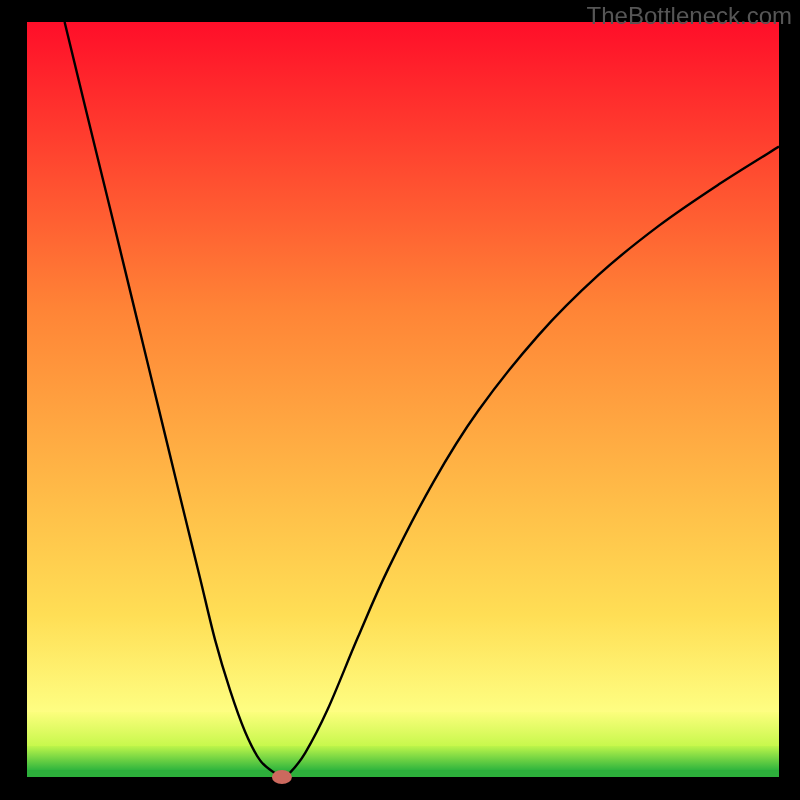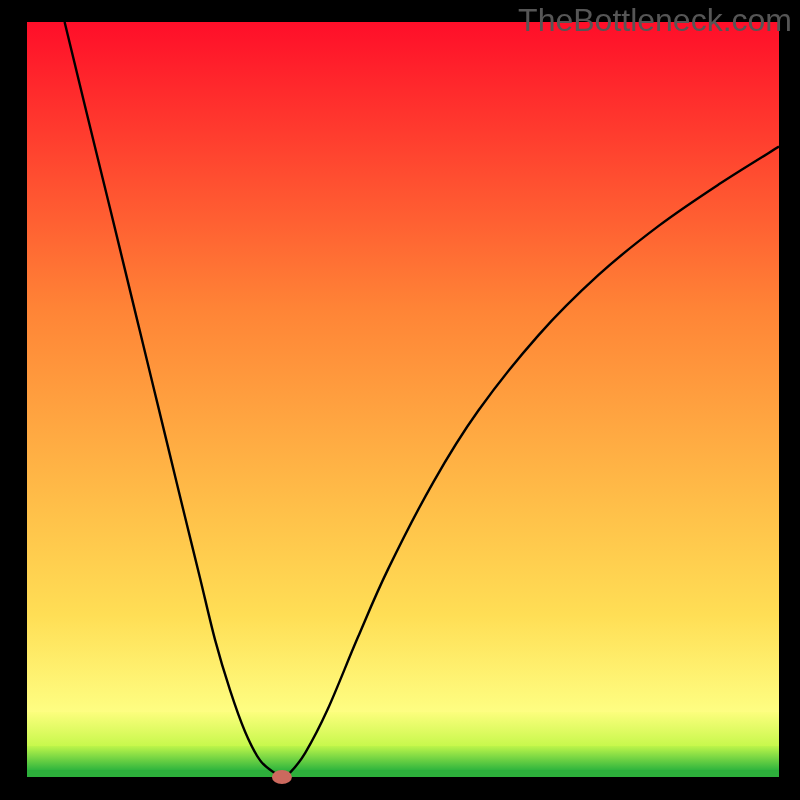--- a/index.html
+++ b/index.html
@@ -13,21 +13,21 @@
   .container {
     position: relative;
     width: 800px;
     height: 800px;
   }
   .watermark {
     position: absolute;
     top: 2px;
     right: 8px;
     font-family: Arial, Helvetica, sans-serif;
-    font-size: 32px;
+    font-size: 24px;
     color: #565656;
     z-index: 40;
     pointer-events: none;
     font-weight: 500;
   }
   svg {
     display: block;
   }
 </style>
 </head>

